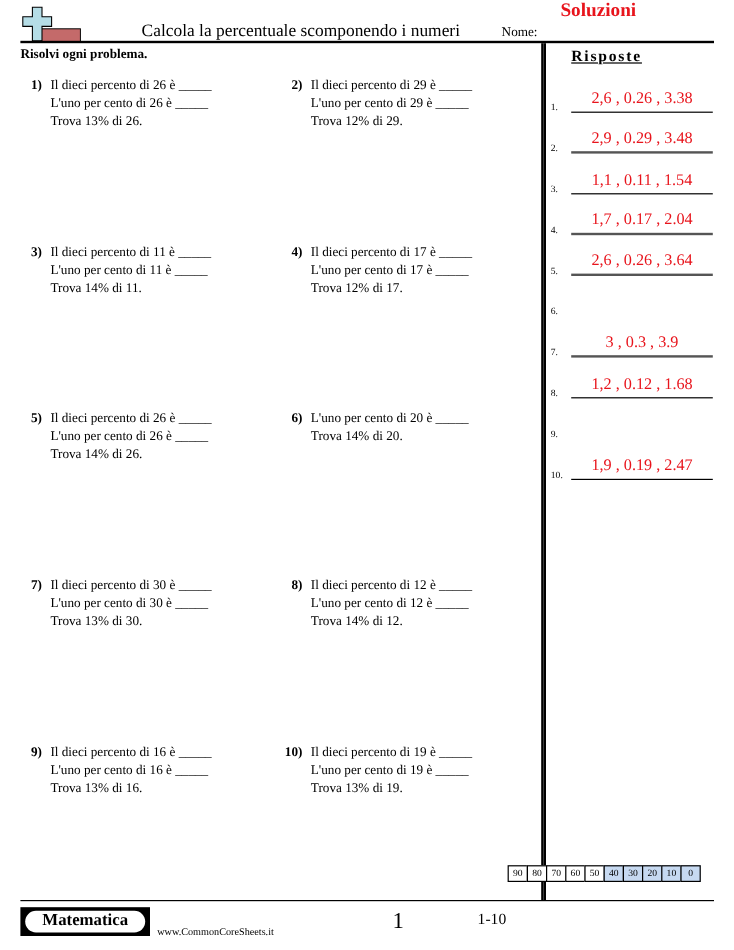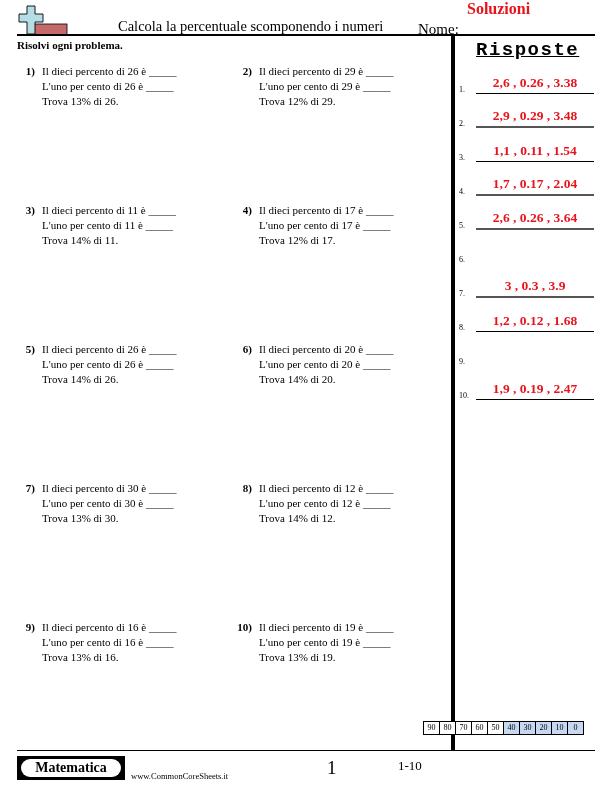--- a/index.html
+++ b/index.html
@@ -3,40 +3,40 @@
   <meta charset="utf-8">
   <style>
     html, body { margin: 0; padding: 0; background: #fff; }
     body { width: 612px; height: 792px; position: relative; overflow: hidden;
            font-family: "Liberation Serif", "DejaVu Serif", serif; color: #000; }
     .abs { position: absolute; }
 
     
     #logo { left: 17px; top: 4px; width: 52px; height: 32px; }
     #title { left: 118px; top: 18px; font-size: 14.5px; white-space: nowrap; }
-    #name-label { left: 418px; top: 21px; font-size: 15px; }
+    #name-label { left: 418px; top: 21px; font-size: 11px; }
     #name-value { left: 467px; top: 0; font-size: 16px; font-weight: bold; color: #e8141c; }
     #header-rule { left: 17px; top: 34px; width: 578px; height: 2px; background: #000; }
 
     #instructions { left: 17px; top: 39px; font-size: 11px; font-weight: bold; }
 
     
     #divider { left: 451px; top: 36px; width: 4px; height: 714px;
                border-left: 2px solid #000; border-right: 2px solid #000; box-sizing: border-box; }
     #divider::after { content:""; }
 
     
-    #answers-title { left: 476px; top: 39px; width: 100px; text-align: right;
-                     font-size: 19px; font-weight: bold; letter-spacing: 1.5px; text-decoration: underline; font-family: Liberation Mono, monospace; }
+    #answers-title { left: 476px; top: 39px; width: 100px; text-align: left;
+                     font-size: 13px; font-weight: bold; letter-spacing: 1.5px; text-decoration: underline; }
     .ans-row { position: absolute; left: 459px; width: 140px; height: 22px; }
     .ans-num { position: absolute; left: 0; bottom: 0; font-size: 8px; }
     .ans-line { position: absolute; left: 17px; bottom: 0; width: 118px; border-bottom: 1px solid #000; height: 20px;
                 text-align: center; }
     .ans-line.grey { border-bottom-color: #555; border-bottom-width: 2px; margin-top: 44px; }
-    .ans-text { color: #e8141c; font-weight: bold; font-size: 13.5px; line-height: 18px; }
+    .ans-text { color: #e8141c; font-weight: normal; font-size: 13.5px; line-height: 18px; }
 
     
     .problem { position: absolute; width: 210px; font-size: 11px; line-height: 15px; }
     .p-num { position: absolute; left: 0; top: 0; font-weight: bold; width: 18px; text-align: right; }
     .p-lines { position: absolute; left: 25px; top: 0; white-space: nowrap; }
 
     
     #footer-rule { left: 17px; top: 750px; width: 578px; height: 1px; background: #000; }
     #brand { left: 17px; top: 756px; width: 108px; height: 24px; background: #000; }
     #brand-pill { left: 21px; top: 759px; width: 100px; height: 18px; background: #fff; border-radius: 9px;
@@ -101,21 +101,20 @@
     <span class="p-num">5)</span>
     <div class="p-lines">
         <div>Il dieci percento di 26 è _____</div>
         <div>L'uno per cento di 26 è _____</div>
         <div>Trova 14% di 26.</div>
       </div>
   </div>
   <div class="problem" style="left:234px;top:342px">
     <span class="p-num">6)</span>
     <div class="p-lines">
-        <div>Il dieci percento di 20 è _____</div>
         <div>L'uno per cento di 20 è _____</div>
         <div>Trova 14% di 20.</div>
       </div>
   </div>
   <div class="problem" style="left:17px;top:481px">
     <span class="p-num">7)</span>
     <div class="p-lines">
         <div>Il dieci percento di 30 è _____</div>
         <div>L'uno per cento di 30 è _____</div>
         <div>Trova 13% di 30.</div>

